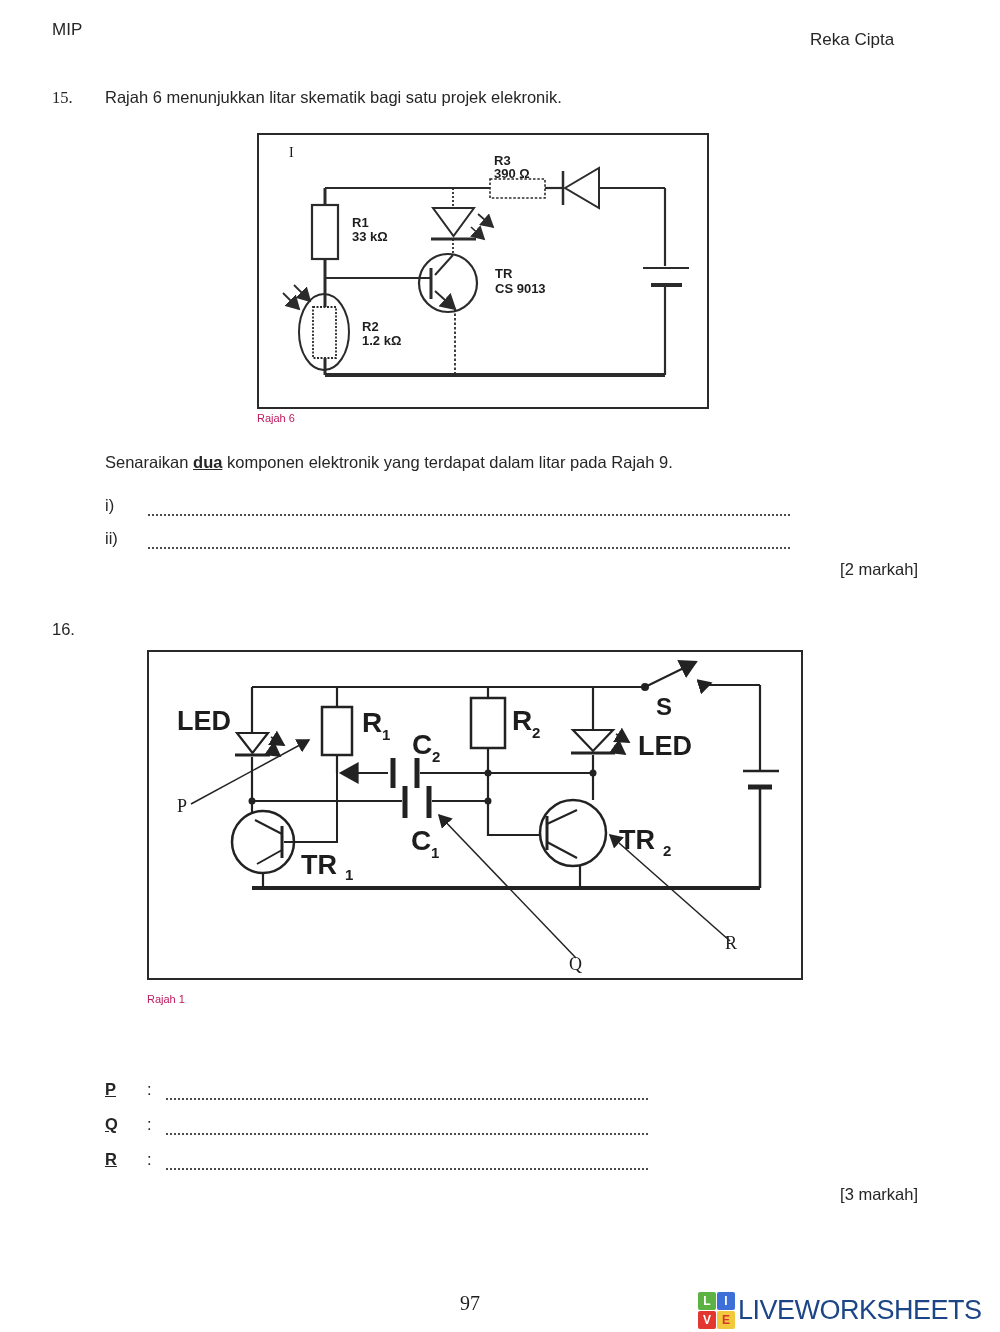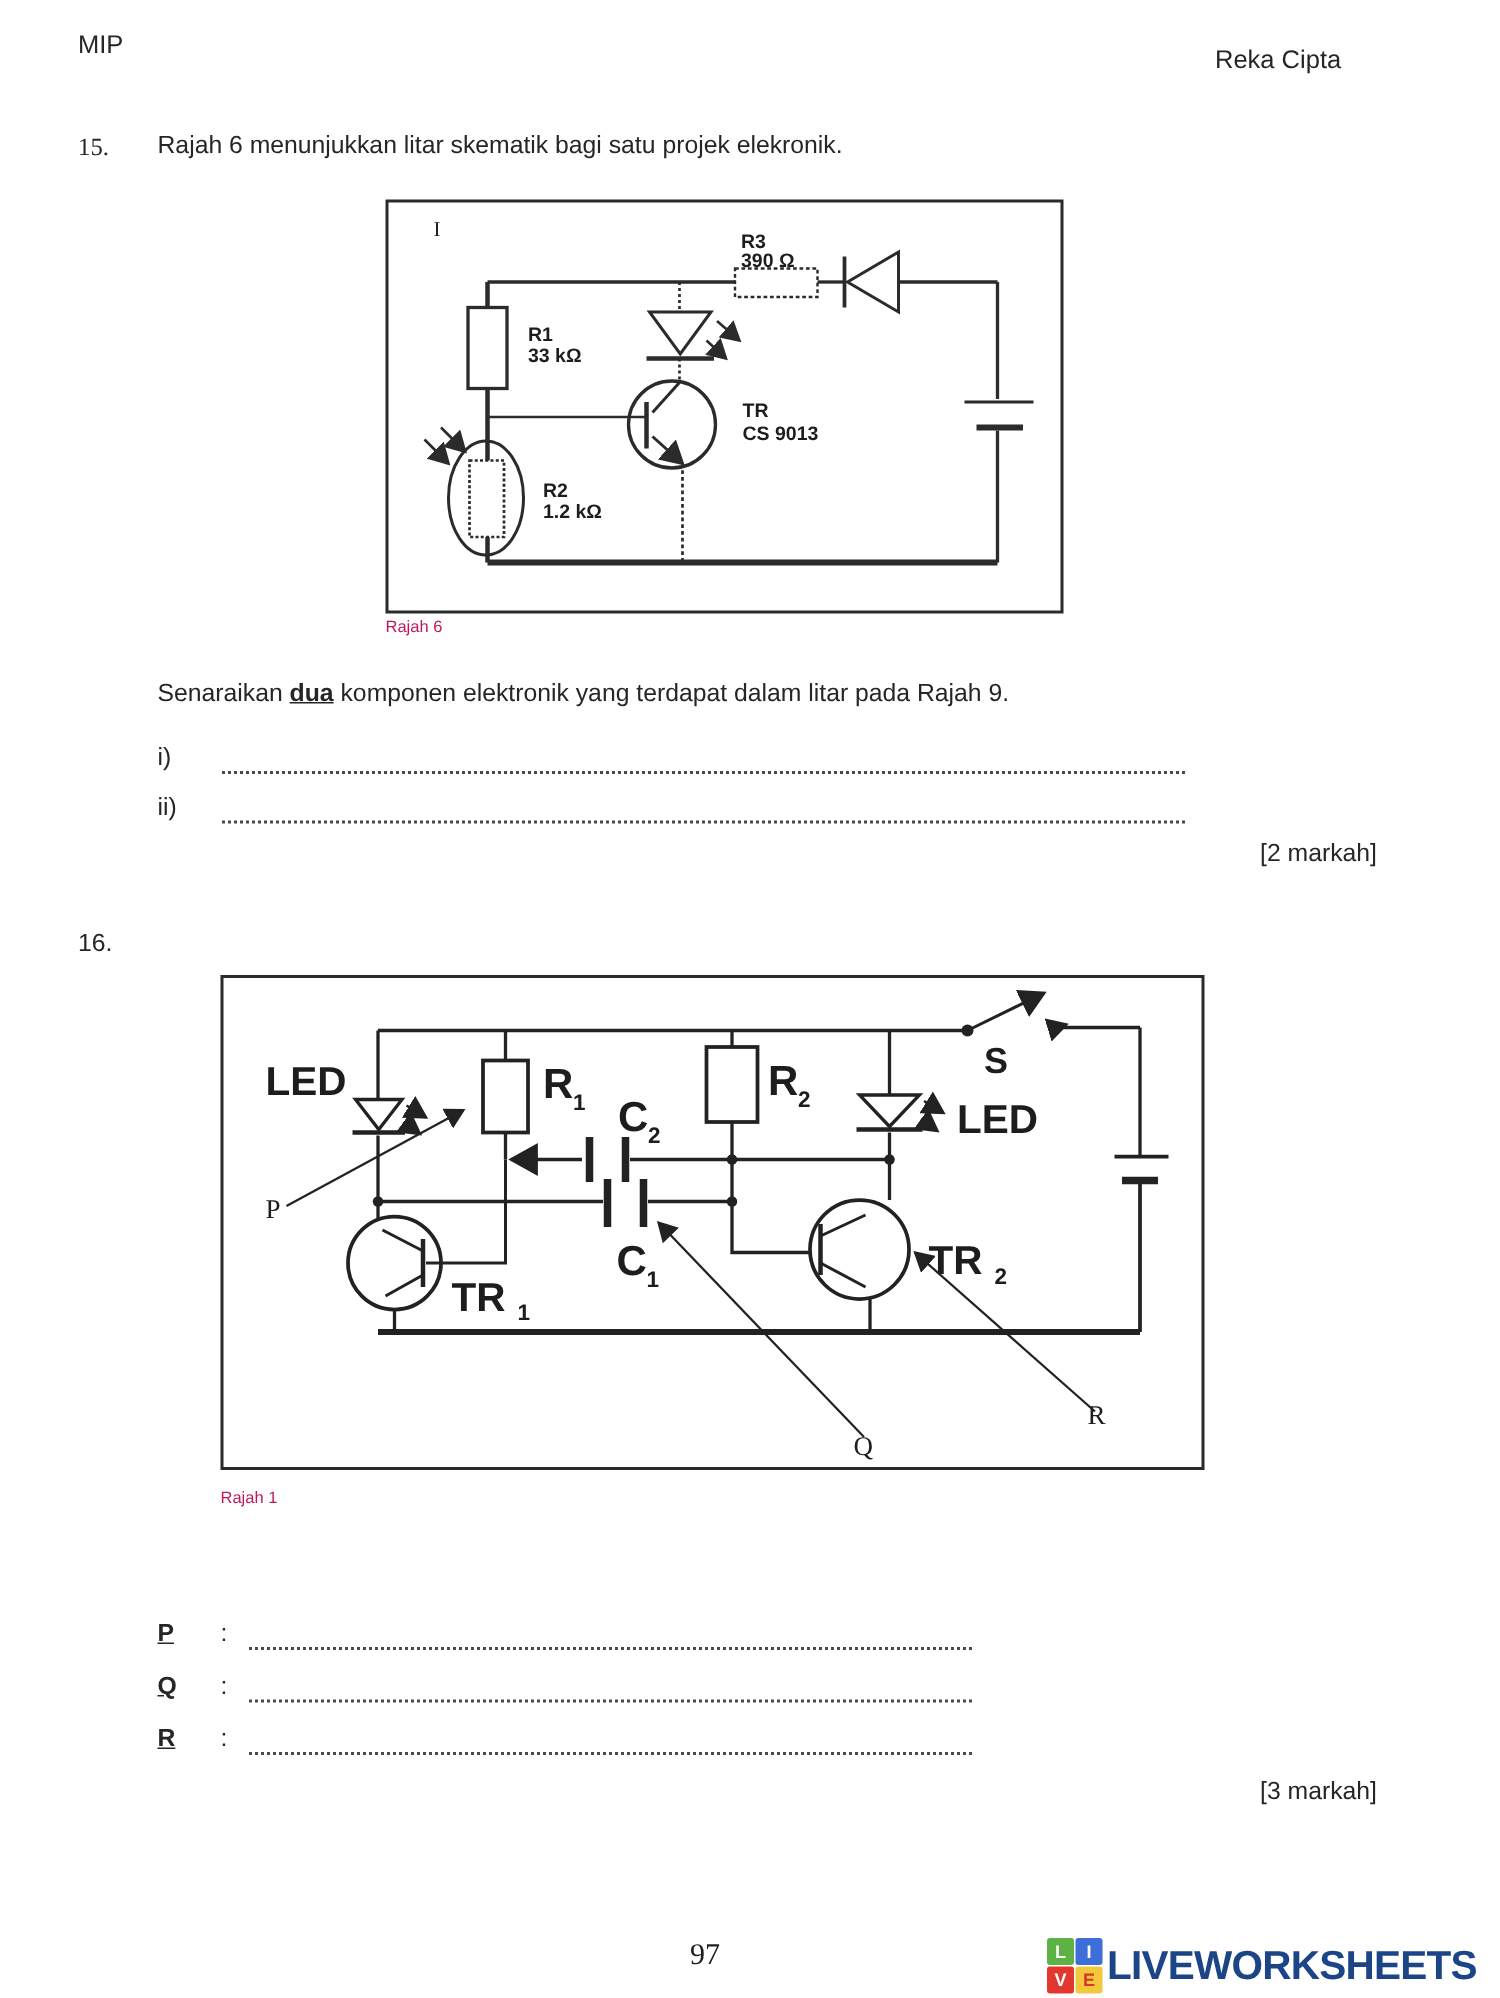--- a/index.html
+++ b/index.html
@@ -18,21 +18,21 @@
   .marks { font-size:16.5px; color:#262626; text-align:right; }
   svg text { fill:#1d1d1d; }
   .lbl-sm { font-size:13px; font-weight:700; font-family:"Liberation Sans", sans-serif; }
   .lbl-big { font-size:27px; font-weight:700; font-family:"Liberation Sans", sans-serif; }
   .lbl-sub { font-size:15px; font-weight:700; font-family:"Liberation Sans", sans-serif; }
   .lbl-ptr { font-size:18px; font-family:"Liberation Serif", serif; }
   .logo { display:flex; align-items:center; gap:3px; }
   .logo-grid { display:grid; grid-template-columns:18px 18px; grid-template-rows:18px 18px; gap:1px; }
   .logo-tile { display:flex; align-items:center; justify-content:center;
     font-size:12px; font-weight:700; color:#fff; border-radius:2px; }
-  .logo-text { font-size:27px; font-weight:700; letter-spacing:-0.5px; }
+  .logo-text { font-size:27px; font-weight:400; letter-spacing:-0.5px; }
 </style>
 </head>
 <body>
 
 <div class="page">
 
   <div class="abs body-text" style="left:52px; top:20px; font-size:17px;">MIP</div>
   <div class="abs body-text" style="left:810px; top:30px; font-size:17px;">Reka Cipta</div>
 
   <div class="abs body-text" style="left:52px; top:88px;font-family:Liberation Serif, serif;">15.</div>

